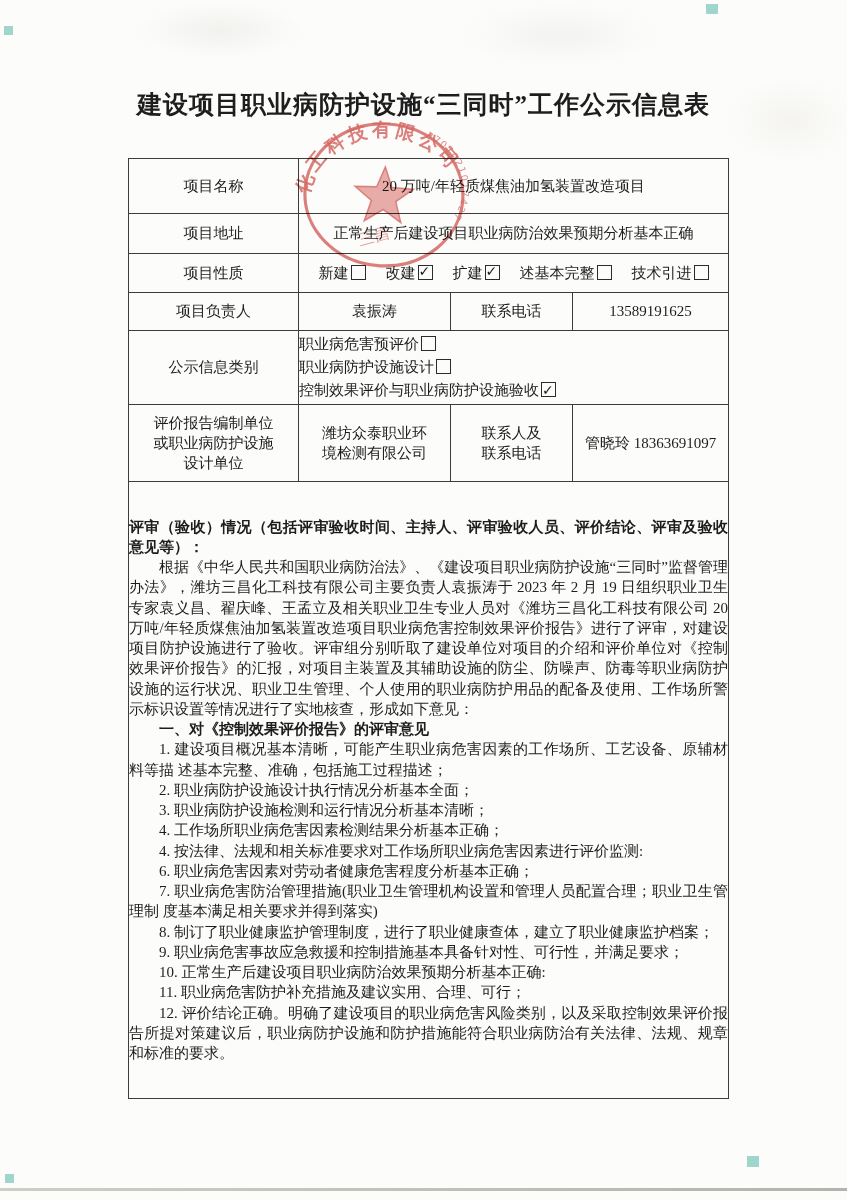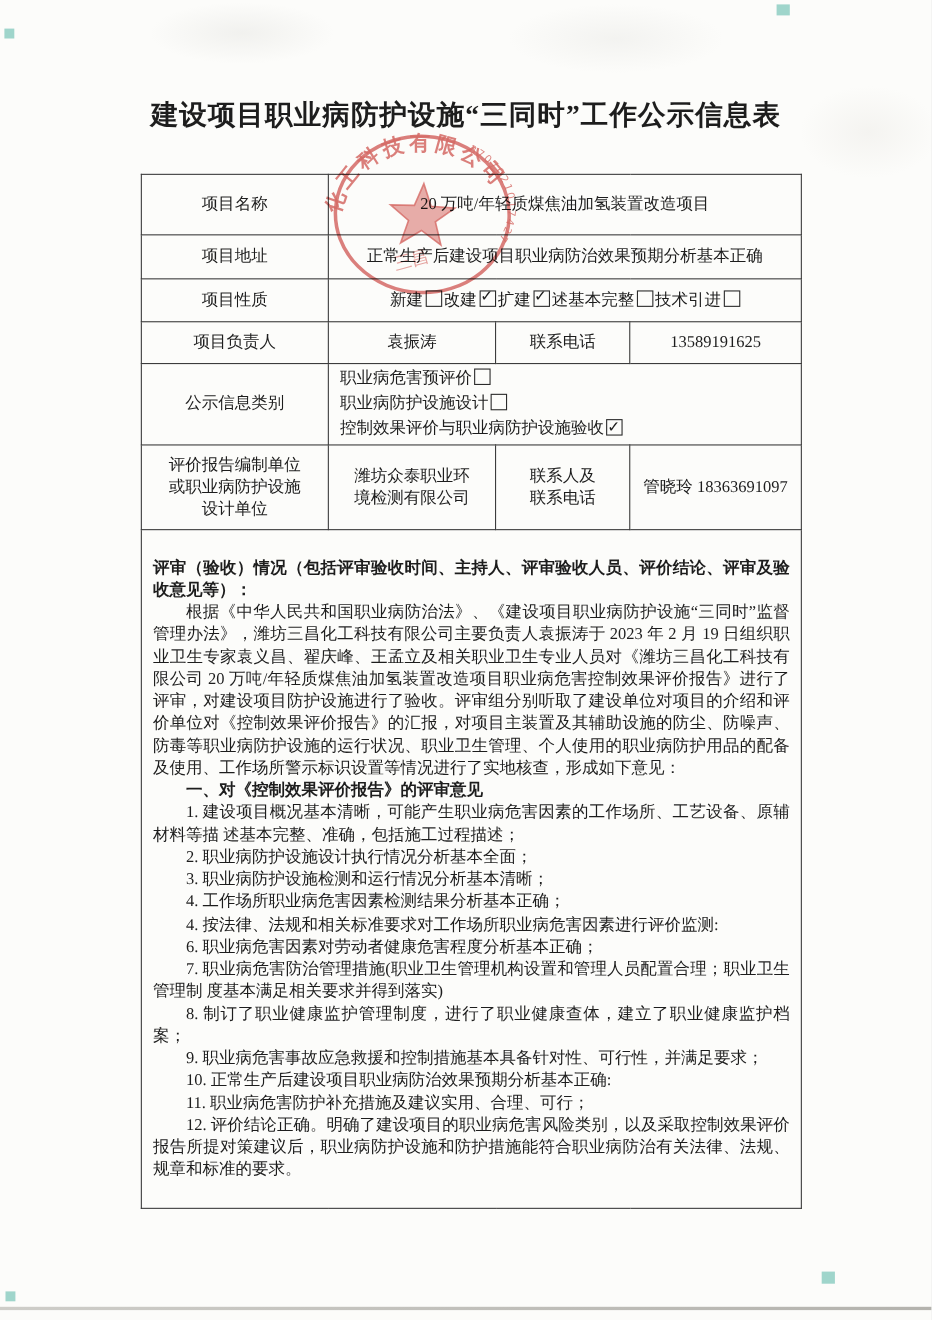--- a/index.html
+++ b/index.html
@@ -20,28 +20,28 @@
     position:absolute;left:0;top:88px;width:100%;
     text-align:center;font-size:25px;font-weight:bold;letter-spacing:1px;
   }
   table.doc{
     position:absolute;left:128px;top:158px;
     width:600px;border-collapse:collapse;table-layout:fixed;
   }
   table.doc td{
     border:1.6px solid #3c3c3c;
     font-size:15px;line-height:1.35;
-    padding:2px 10px;
+    padding:2px 0;
     vertical-align:middle;
   }
   td.lbl{text-align:center;}
   td.ctr{text-align:center;}
   .cat-lines{padding-left:6px;}
   .cat-line{display:block;line-height:23px;text-align:left;}
-  .opts{display:flex;justify-content:center;gap:2px;flex-wrap:nowrap;}
+  .opts{display:flex;justify-content:center;gap:20px;flex-wrap:nowrap;}
   .opt{white-space:nowrap;}
   .cb{
     display:inline-block;width:13px;height:13px;
     border:1.6px solid #2b2b2b;vertical-align:-2px;margin-left:2px;
     position:relative;background:transparent;
   }
   .cb.checked::after{
     content:"✓";
     position:absolute;left:0px;top:-4px;
     font-family:"DejaVu Sans",sans-serif;

